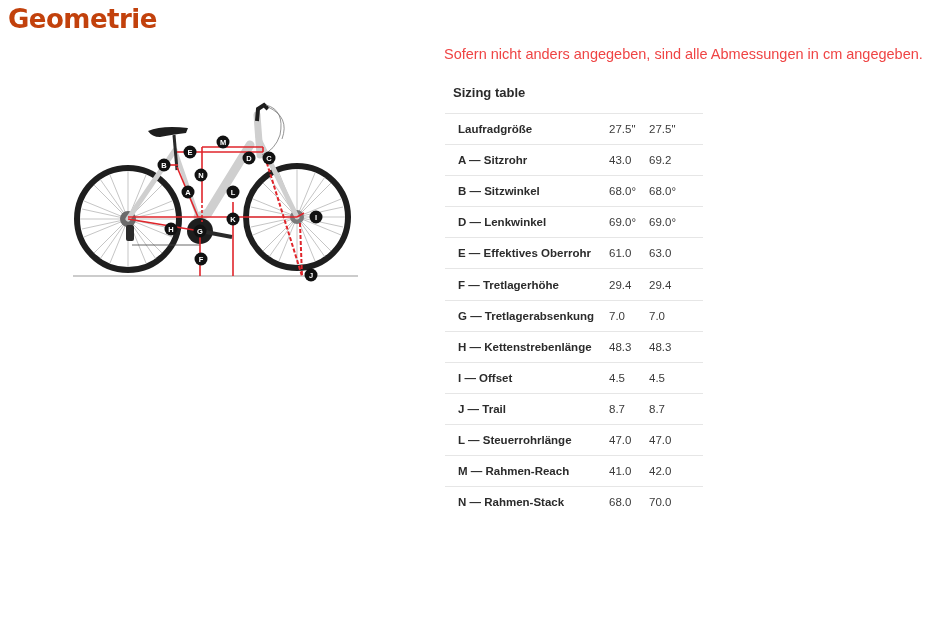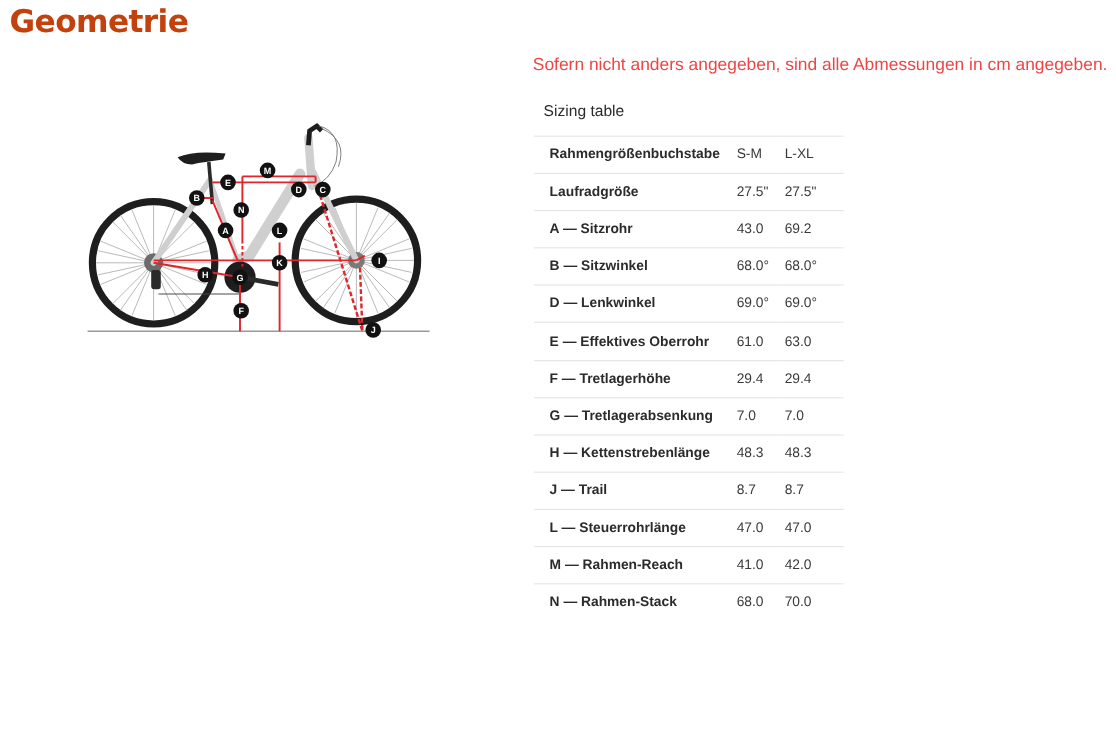--- a/index.html
+++ b/index.html
@@ -16,21 +16,21 @@
   .diagram { position: absolute; left: 70px; top: 95px; width: 300px; height: 190px; }
 
   .units-note {
     position: absolute; left: 444px; top: 46px;
     font-size: 14.5px; color: #ef4444;
     white-space: nowrap;
   }
 
   .table-caption {
     position: absolute; left: 453px; top: 85px;
-    font-size: 13px; font-weight: normal; color: #2b2b2b;
+    font-size: 13px; font-weight: bold; color: #2b2b2b;
   }
 
   .sizing-table {
     position: absolute; left: 445px; top: 113px; width: 258px;
     border-collapse: collapse;
     font-size: 11.5px;
   }
   .sizing-table tr { height: 31.1px; }
   .sizing-table td {
     border-top: 1px solid #e6e6e6;
@@ -200,25 +200,20 @@
   </svg>
 </div>
 
 <div class="units-note">Sofern nicht anders angegeben, sind alle Abmessungen in cm angegeben.</div>
 
 <div class="table-caption">Sizing table</div>
 
 <table class="sizing-table">
   <tbody>
     <tr>
-      <td class="label">Rahmengrößenbuchstabe</td>
-      <td class="v1">S-M</td>
-      <td class="v2">L-XL</td>
-    </tr>
-    <tr>
       <td class="label">Laufradgröße</td>
       <td class="v1">27.5"</td>
       <td class="v2">27.5"</td>
     </tr>
     <tr>
       <td class="label">A — Sitzrohr</td>
       <td class="v1">43.0</td>
       <td class="v2">69.2</td>
     </tr>
     <tr>
@@ -245,20 +240,25 @@
       <td class="label">G — Tretlagerabsenkung</td>
       <td class="v1">7.0</td>
       <td class="v2">7.0</td>
     </tr>
     <tr>
       <td class="label">H — Kettenstrebenlänge</td>
       <td class="v1">48.3</td>
       <td class="v2">48.3</td>
     </tr>
     <tr>
+      <td class="label">I — Offset</td>
+      <td class="v1">4.5</td>
+      <td class="v2">4.5</td>
+    </tr>
+    <tr>
       <td class="label">J — Trail</td>
       <td class="v1">8.7</td>
       <td class="v2">8.7</td>
     </tr>
     <tr>
       <td class="label">L — Steuerrohrlänge</td>
       <td class="v1">47.0</td>
       <td class="v2">47.0</td>
     </tr>
     <tr>

